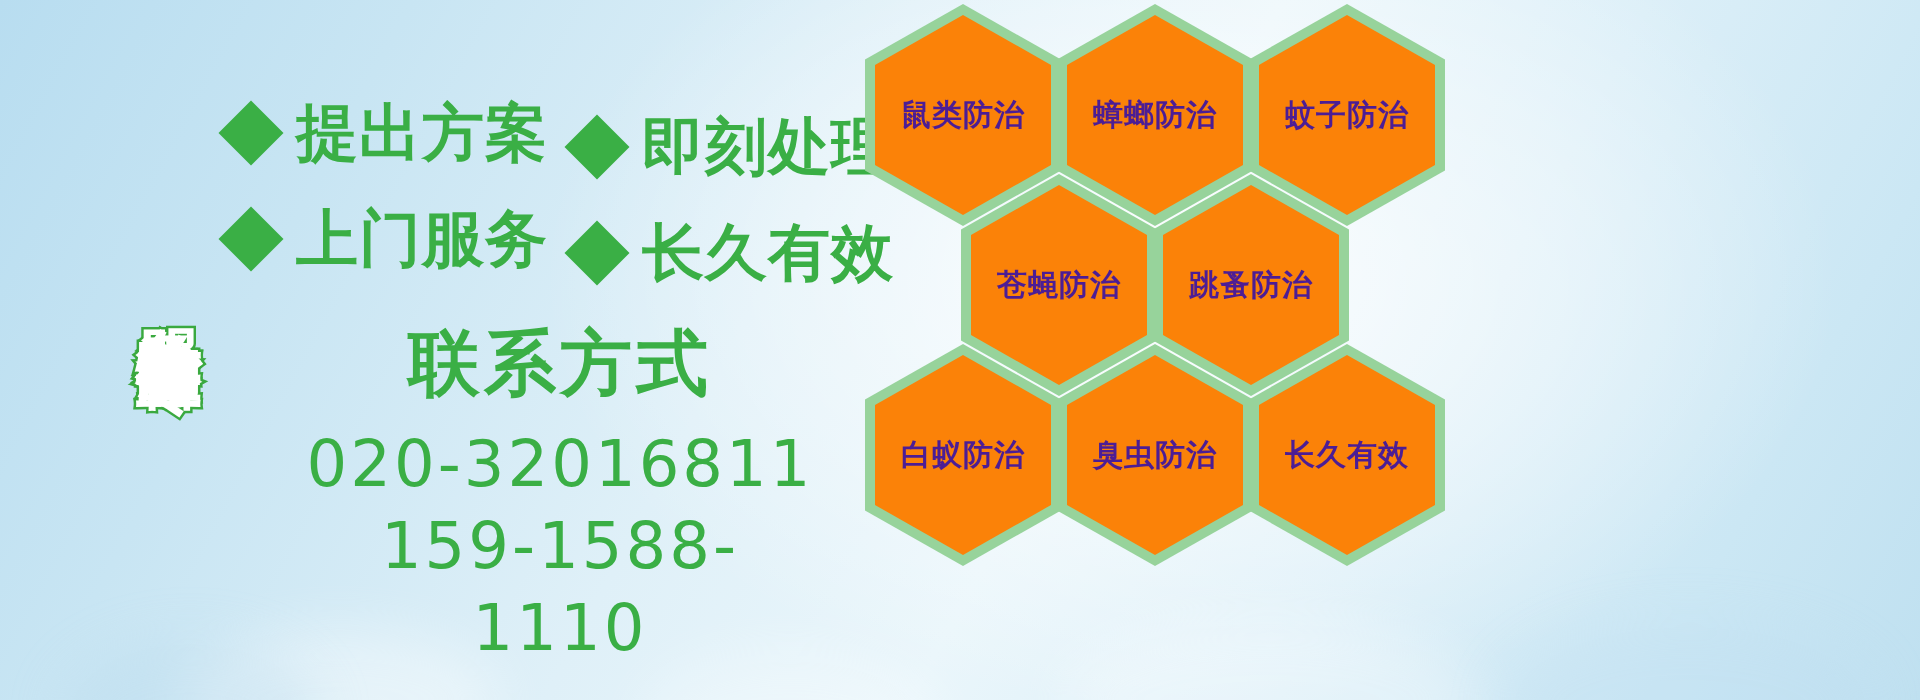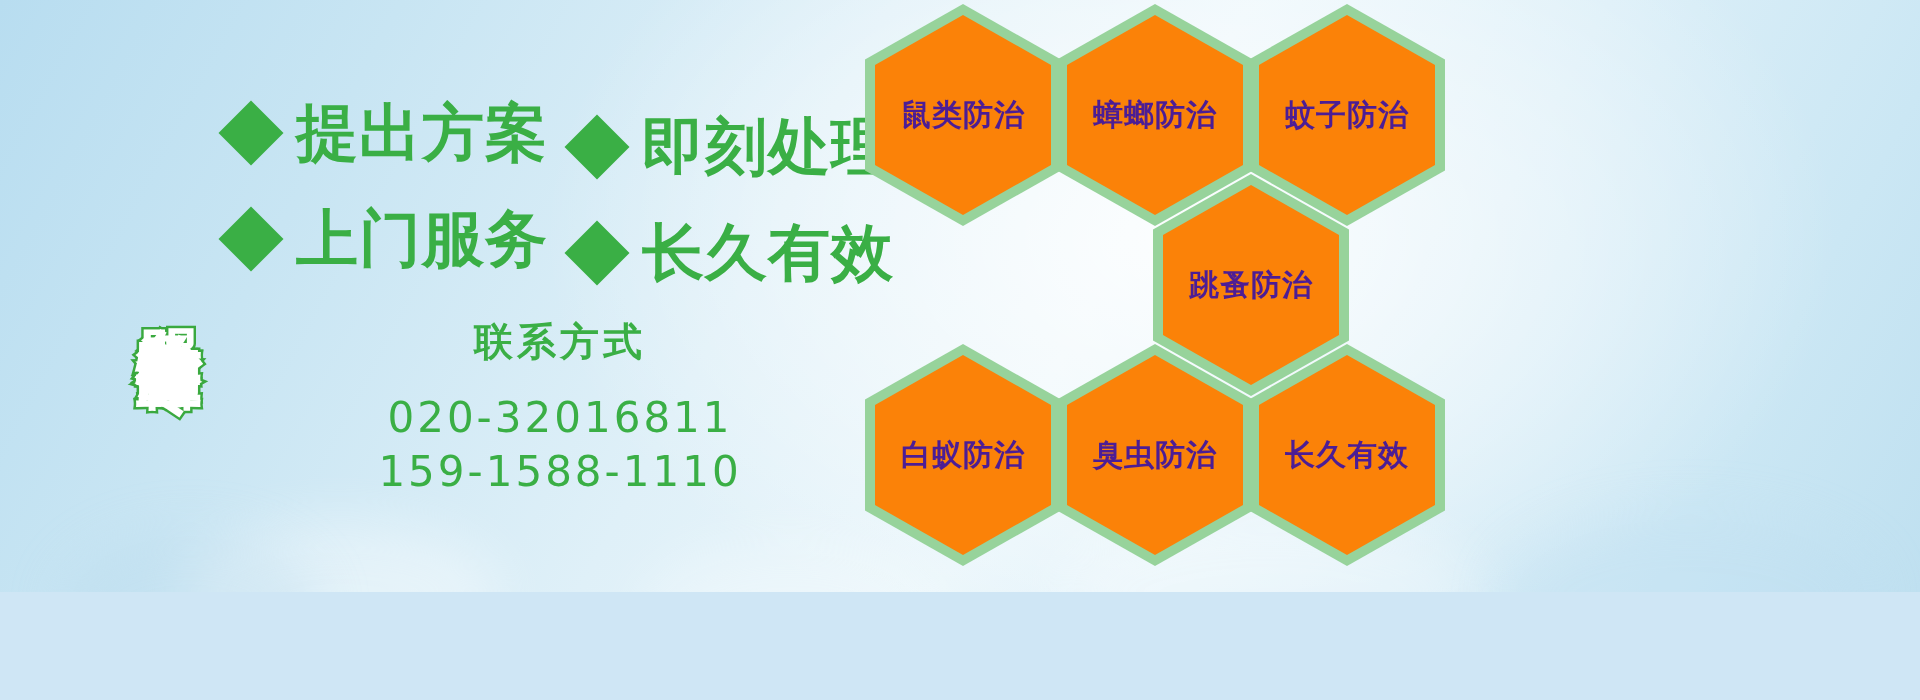--- a/index.html
+++ b/index.html
@@ -3,21 +3,21 @@
 <meta charset="utf-8">
 <style>
   * { margin:0; padding:0; box-sizing:border-box; }
   html, body { width:1920px; height:700px; overflow:hidden; }
   body {
     font-family:"DejaVu Sans","Liberation Sans",sans-serif;
     background:#cfe6f5;
   }
   .banner {
     position:relative;
-    width:1920px; height:592px;
+    width:1920px; height:700px;
     background:
       radial-gradient(ellipse 900px 600px at 62% 40%, rgba(255,255,255,0.85) 0%, rgba(255,255,255,0.35) 45%, rgba(255,255,255,0) 72%),
       linear-gradient(118deg, #b8ddf0 0%, #c8e5f3 18%, #dff0f8 40%, #eaf6fb 56%, #dceff8 72%, #cbe7f4 88%, #bfe0f0 100%);
     overflow:hidden;
   }
   
   .blob {
     position:absolute; border-radius:50%;
     filter:blur(26px); opacity:.5; pointer-events:none;
   }
@@ -74,28 +74,28 @@
 
   
   .contact {
     position:absolute;
     left:300px; top:318px;
     width:520px;
     text-align:center;
     color:#3aaf45;
   }
   .contact-title {
-    font-size:39px;
+    font-size:72px;
     font-weight:bold;
     letter-spacing:4px;
     line-height:1.25;
-    margin-bottom:24px;
+    margin-bottom:16px;
   }
   .phone {
-    font-size:42px;
+    font-size:64px;
     font-weight:normal;
     letter-spacing:3px;
     line-height:1.28;
   }
 
   
   .hexwrap { position:absolute; left:855px; top:-8px; width:640px; height:560px; }
   .hex {
     position:absolute;
     width:196px; height:222px;
@@ -178,20 +178,25 @@
     <div class="hex h2">
       <div class="hex-inner">
         <span class="hex-label">蚊子防治</span>
       </div>
     </div>
     <div class="hex h1">
       <div class="hex-inner">
         <span class="hex-label">蟑螂防治</span>
       </div>
     </div>
+    <div class="hex h3">
+      <div class="hex-inner">
+        <span class="hex-label">苍蝇防治</span>
+      </div>
+    </div>
     <div class="hex h4">
       <div class="hex-inner">
         <span class="hex-label">跳蚤防治</span>
       </div>
     </div>
     <div class="hex h5">
       <div class="hex-inner">
         <span class="hex-label">白蚁防治</span>
       </div>
     </div>

